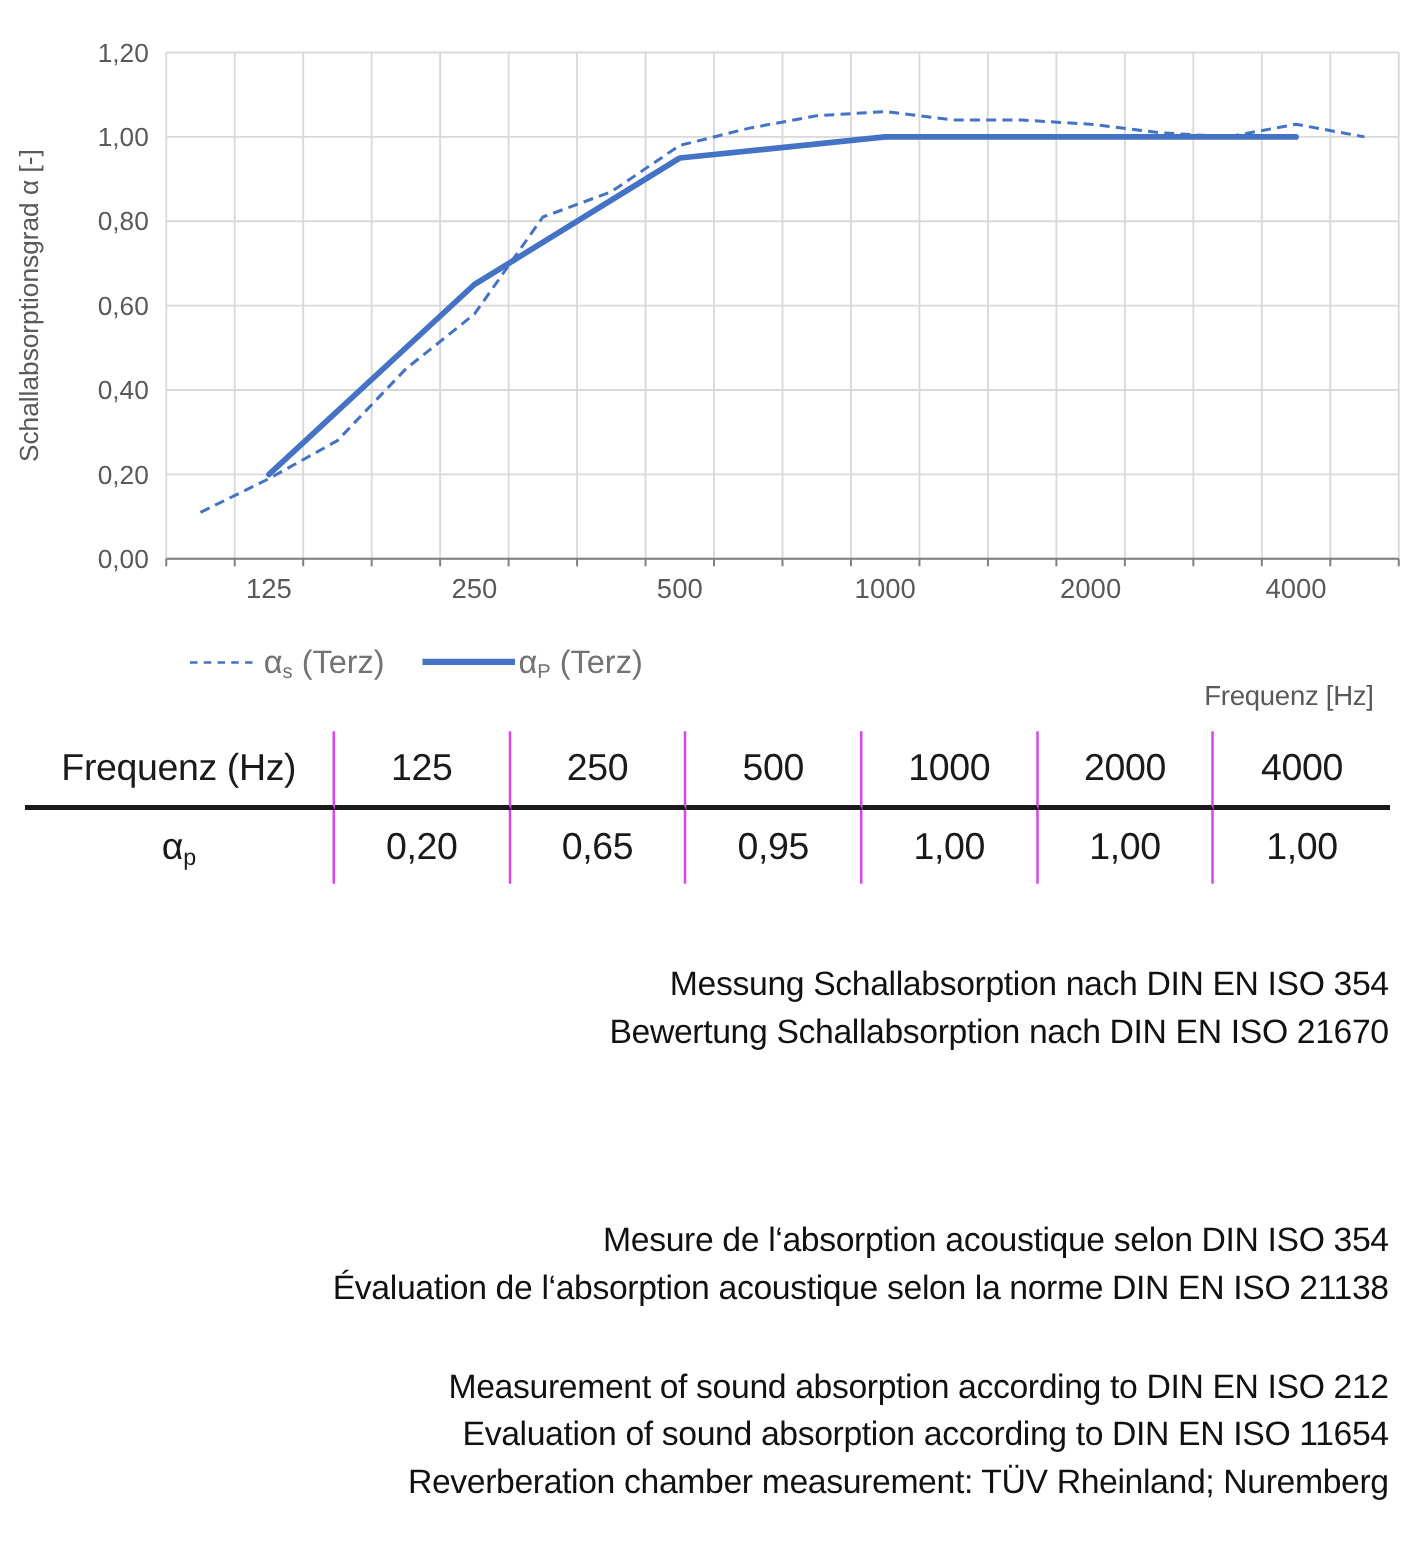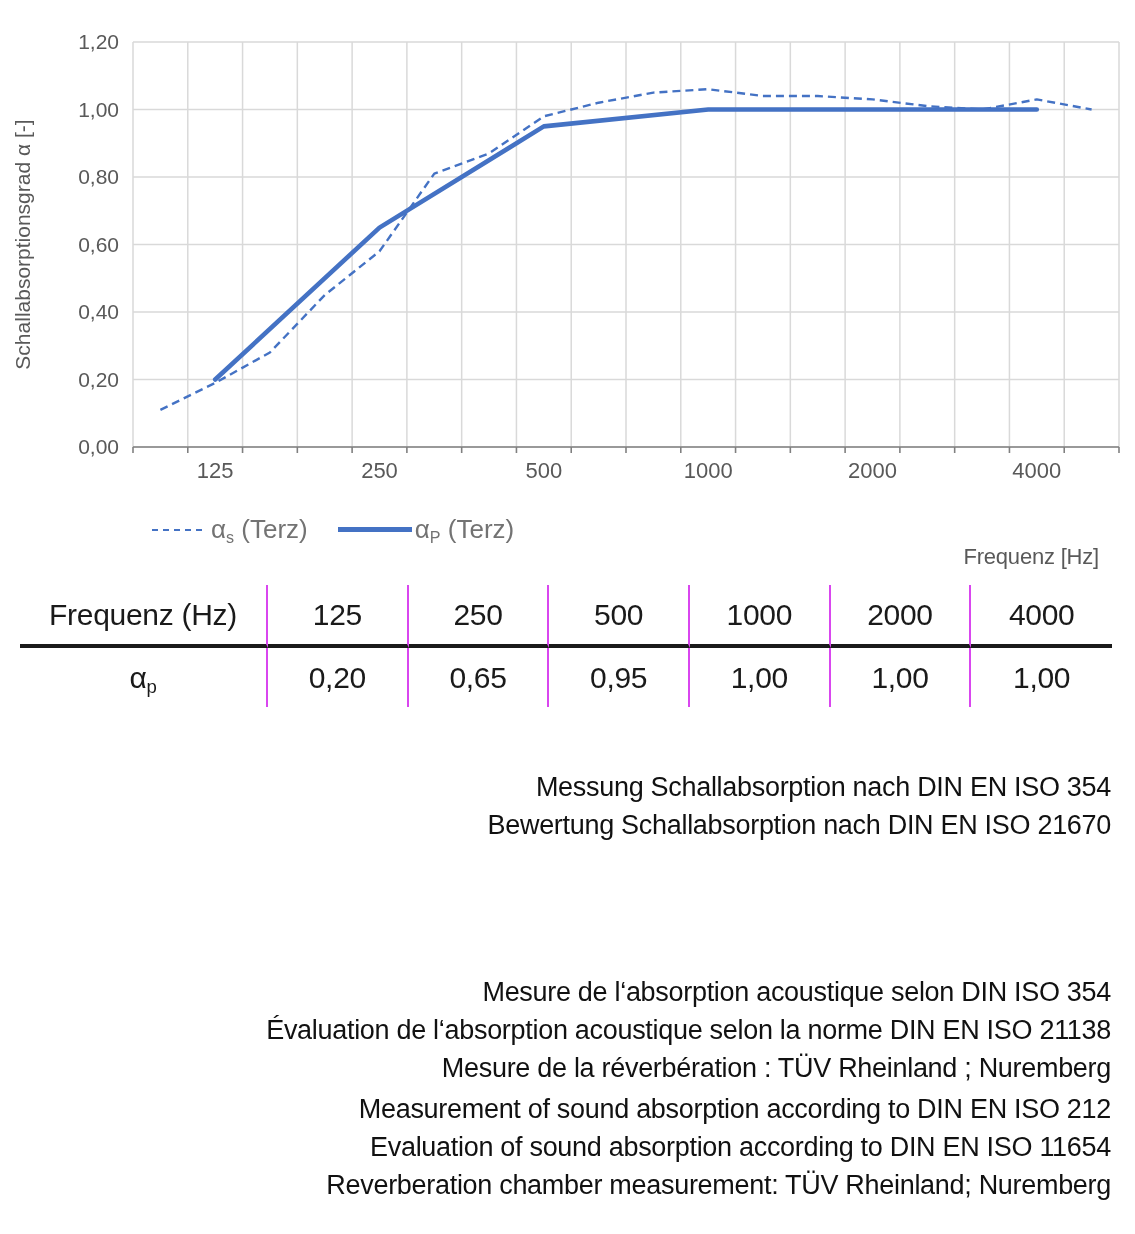--- a/index.html
+++ b/index.html
@@ -141,21 +141,20 @@
   </div>
 
   <div class="note note-de">
     <div>Messung Schallabsorption nach DIN EN ISO 354</div>
     <div>Bewertung Schallabsorption nach DIN EN ISO 21670</div>
   </div>
 
   <div class="note note-fr">
     <div>Mesure de l‘absorption acoustique selon DIN ISO 354</div>
     <div>Évaluation de l‘absorption acoustique selon la norme DIN EN ISO 21138</div>
-    <div>Mesure de la réverbération : TÜV Rheinland ; Nuremberg</div>
   </div>
 
   <div class="note note-en">
     <div>Measurement of sound absorption according to DIN EN ISO 212</div>
     <div>Evaluation of sound absorption according to DIN EN ISO 11654</div>
     <div>Reverberation chamber measurement: TÜV Rheinland; Nuremberg</div>
   </div>
 
 </div>
 

